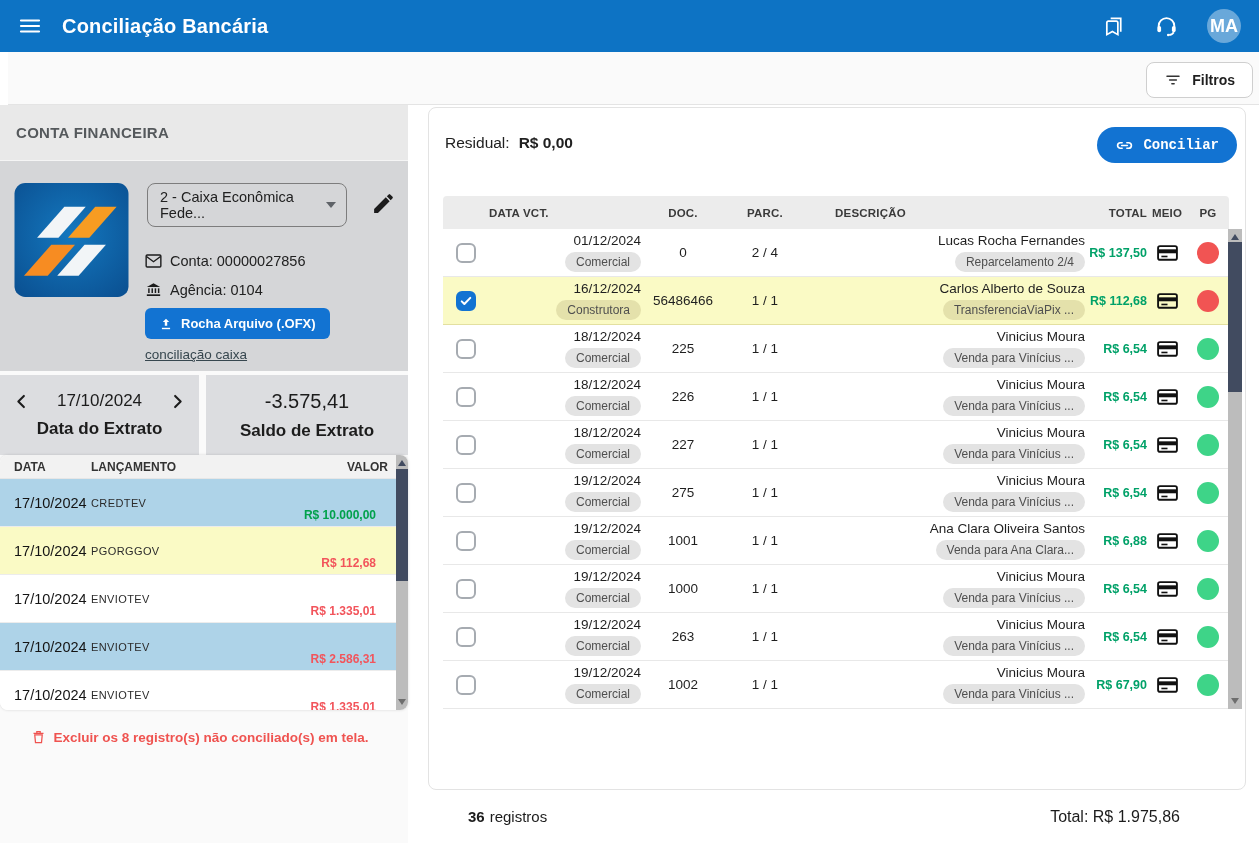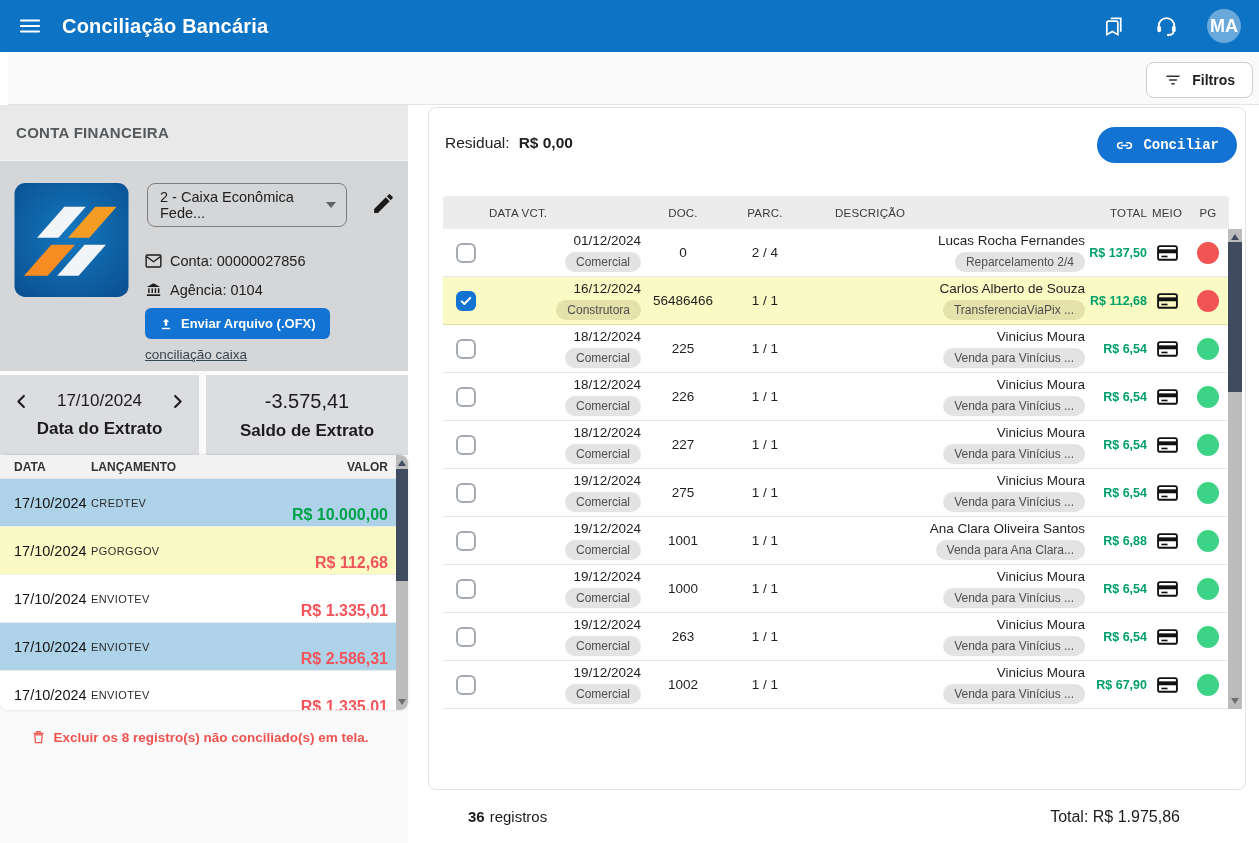--- a/index.html
+++ b/index.html
@@ -61,21 +61,21 @@
   .ltable { position:absolute; top:350px; left:0; width:408px; height:255px; background:#fff;
     border-radius:8px; overflow:hidden; box-shadow:0 0 3px rgba(0,0,0,.15); }
   .lhead { height:24px; background:#f2f2f2; display:flex; align-items:center;
     font-size:12px; font-weight:bold; color:#333; border-bottom:1px solid #e6e6e6; }
   .lh-data { padding-left:14px; width:91px; }
   .lh-lanc { flex:1; }
   .lh-valor { padding-right:20px; }
   .lrow { display:flex; align-items:center; height:48px; border-bottom:1px solid #ececec; cursor:pointer; }
   .lr-date { padding-left:14px; width:91px; font-size:14.5px; color:#141414; }
   .lr-type { flex:1; font-size:11px; letter-spacing:.4px; color:#2b2b2b; }
-  .lr-value { padding-right:20px; font-size:16px; font-weight:bold;margin-top:24px; }
+  .lr-value { padding-right:32px; font-size:12px; font-weight:bold;margin-top:24px; }
   .bg-blue { background:#aed3e8; } .bg-yellow { background:#fafac5; } .bg-white { background:#fff; }
   .val-green { color:#00a14b; } .val-red { color:#f2545b; }
 
   
   .fakescroll { position:absolute; width:12px; background:#bcbcbc; }
   .fs-up, .fs-down { position:absolute; left:0; width:100%; height:12px;
     display:flex; align-items:center; justify-content:center; }
   .fs-up { top:2px; } .fs-down { bottom:2px; }
   .tri-up { width:0; height:0; border-left:4px solid transparent; border-right:4px solid transparent;
     border-bottom:6px solid #414b60; }
@@ -94,21 +94,21 @@
     background:#fff; border:1px solid #e3e3e3; border-radius:8px; }
   .residual { position:absolute; left:16px; top:26px; display:flex; gap:9px; font-size:15.5px; align-items:baseline; }
   .residual b { font-size:15.5px; }
   .conciliar-btn { position:absolute; right:8px; top:19px; height:36px; padding:0 18px;
     background:#1273d2; border:none; border-radius:18px; color:#fff; font-size:14px; font-weight:bold;
     display:flex; align-items:center; gap:9px; cursor:pointer; font-family:Liberation Mono, monospace; }
 
   .mtable { position:absolute; left:14px; top:88px; width:786px; }
   .mgrid { display:grid; grid-template-columns:46px 152px 84px 80px 280px 62px 40px 42px; align-items:center; }
   .mhead { height:33px; background:#ececec; border-radius:4px 4px 0 0;
-    font-size:11.5px; font-weight:normal; color:#3a3a3a; letter-spacing:.2px; }
+    font-size:11.5px; font-weight:bold; color:#3a3a3a; letter-spacing:.2px; }
   .mhead .hc-desc { padding-left:30px; }
   .mhead .hc-doc, .mhead .hc-parc, .mhead .hc-meio, .mhead .hc-pg { text-align:center; }
   .mhead .hc-total { text-align:right; }
   .mrow { height:48px; border-bottom:1px solid #e8e8e8; background:#fff; cursor:pointer; }
   .mrow.selected { background:#fafac5; border-bottom-color:#e3e0a0; }
   .c-cb { display:flex; justify-content:center; }
   .cb { width:20px; height:20px; border:2px solid #a6abb1; border-radius:6px; background:#fff;
     display:flex; align-items:center; justify-content:center; cursor:pointer; }
   .cb svg { visibility:hidden; }
   .cb.checked { background:#1273d2; border-color:#1273d2; }
@@ -231,21 +231,21 @@
       <span>Agência: 0104</span>
     </div>
 
     <button class="upload-btn">
       <span>
         <svg width="14" height="14" viewBox="0 0 24 24" fill="#fff">
             <path d="M12 3l5.5 5.5h-3.4V15h-4.2V8.5H6.5L12 3z"></path>
             <rect x="5" y="18.5" width="14" height="2.4"></rect>
           </svg>
       </span>
-      <span>Enviar Arquivo (.OFX)</span>
+      <span>Rocha Arquivo (.OFX)</span>
     </button>
 
     <span class="caixa-link">conciliação caixa</span>
   </div>
 
   <div class="date-strip">
     <div class="date-cell left">
       <div class="date-nav">
         <span class="chev">
           <svg width="19" height="19" viewBox="0 0 24 24" fill="none" stroke="#1c1c1c" stroke-width="2.6" stroke-linecap="round" stroke-linejoin="round">

